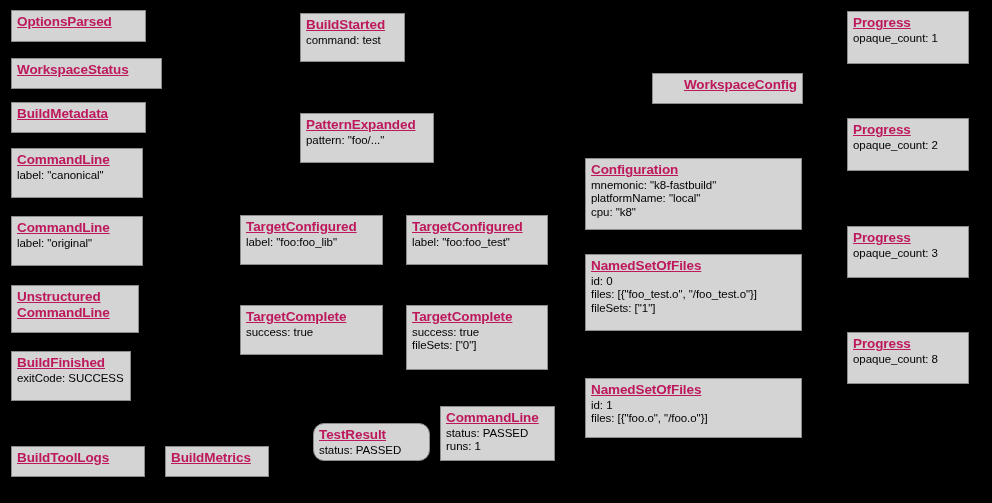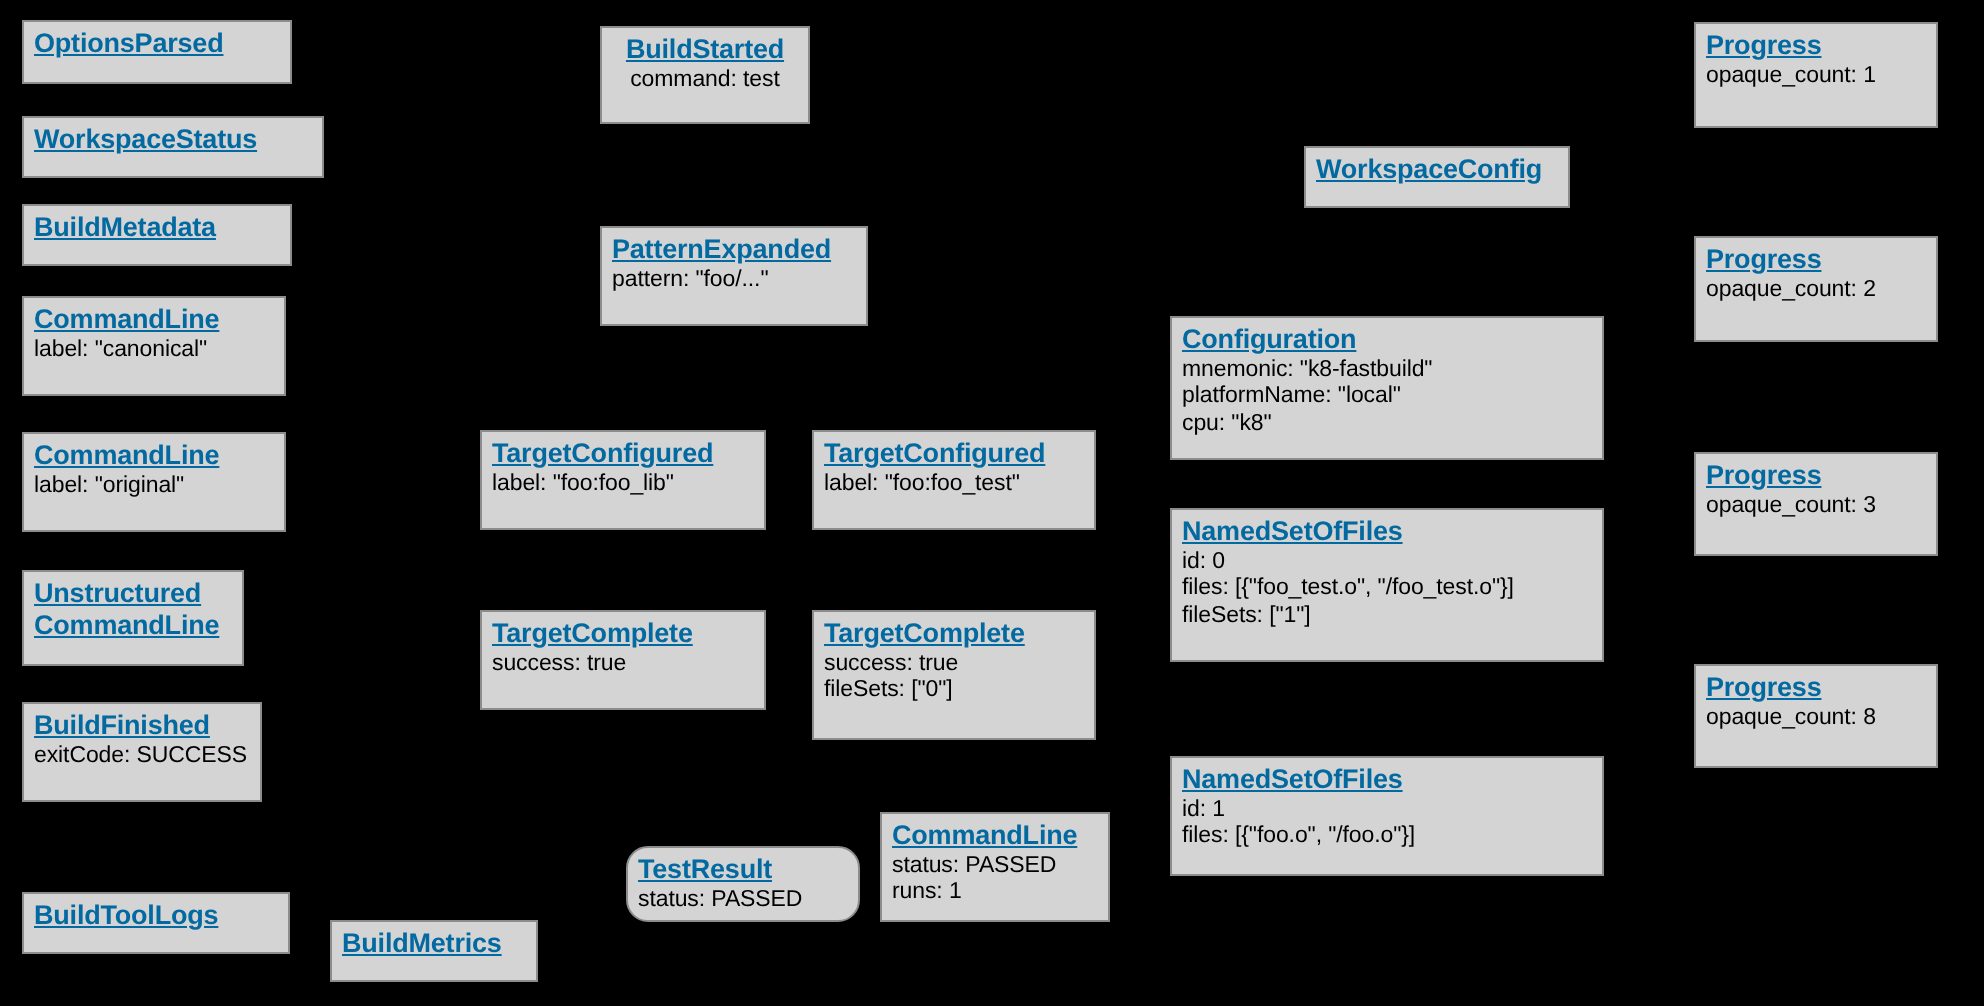--- a/index.html
+++ b/index.html
@@ -20,21 +20,21 @@
     position: absolute;
     box-sizing: border-box;
     background: #d4d4d4;
     border: 1px solid #8c8c8c;
     padding: 3px 5px 4px 5px;
     line-height: 1.18;
   }
   .node-title {
     font-size: 13.5px;
     font-weight: bold;
-    color: #0369a1;
+    color: #be185d;
     text-decoration: underline;
     display: inline-block;
     white-space: nowrap;
     letter-spacing: -0.1px;
   }
   .node-title-block {
     display: block;
   }
   .node-fields {
     margin-top: 1px;
@@ -65,37 +65,37 @@
       <div class="node-fields">
         <span class="node-field">label: "canonical"</span>
       </div>
     </div>
     <div class="node" style="left: 11px; top: 216px; width: 132px; height: 50px; background: rgb(212, 212, 212); border-color: rgb(140, 140, 140); color: rgb(0, 0, 0);">
       <span class="node-title node-title-block">CommandLine</span>
       <div class="node-fields">
         <span class="node-field">label: "original"</span>
       </div>
     </div>
-    <div class="node" style="left: 11px; top: 285px; width: 111px; height: 48px; background: rgb(212, 212, 212); border-color: rgb(140, 140, 140); color: rgb(0, 0, 0);">
+    <div class="node" style="left: 11px; top: 285px; width: 128px; height: 48px; background: rgb(212, 212, 212); border-color: rgb(140, 140, 140); color: rgb(0, 0, 0);">
       <span class="node-title node-title-block">Unstructured</span>
       <span class="node-title node-title-block">CommandLine</span>
     </div>
     <div class="node" style="left: 11px; top: 351px; width: 120px; height: 50px; background: rgb(212, 212, 212); border-color: rgb(140, 140, 140); color: rgb(0, 0, 0);">
       <span class="node-title node-title-block">BuildFinished</span>
       <div class="node-fields">
         <span class="node-field">exitCode: SUCCESS</span>
       </div>
     </div>
     <div class="node" style="left: 11px; top: 446px; width: 134px; height: 31px; background: rgb(212, 212, 212); border-color: rgb(140, 140, 140); color: rgb(0, 0, 0);">
       <span class="node-title node-title-block">BuildToolLogs</span>
     </div>
-    <div class="node" style="left: 165px; top: 460px; width: 104px; height: 31px; background: rgb(212, 212, 212); border-color: rgb(140, 140, 140); color: rgb(0, 0, 0);">
+    <div class="node" style="left: 165px; top: 446px; width: 104px; height: 31px; background: rgb(212, 212, 212); border-color: rgb(140, 140, 140); color: rgb(0, 0, 0);">
       <span class="node-title node-title-block">BuildMetrics</span>
     </div>
-    <div class="node" style="left: 300px; top: 13px; width: 105px; height: 49px; background: rgb(212, 212, 212); border-color: rgb(140, 140, 140); color: rgb(0, 0, 0); text-align: center;">
+    <div class="node" style="left: 300px; top: 13px; width: 105px; height: 49px; background: rgb(212, 212, 212); border-color: rgb(140, 140, 140); color: rgb(0, 0, 0);">
       <span class="node-title node-title-block">BuildStarted</span>
       <div class="node-fields">
         <span class="node-field">command: test</span>
       </div>
     </div>
     <div class="node" style="left: 300px; top: 113px; width: 134px; height: 50px; background: rgb(212, 212, 212); border-color: rgb(140, 140, 140); color: rgb(0, 0, 0);">
       <span class="node-title node-title-block">PatternExpanded</span>
       <div class="node-fields">
         <span class="node-field">pattern: "foo/..."</span>
       </div>
@@ -131,21 +131,21 @@
         <span class="node-field">status: PASSED</span>
       </div>
     </div>
     <div class="node" style="left: 440px; top: 406px; width: 115px; height: 55px; background: rgb(212, 212, 212); border-color: rgb(140, 140, 140); color: rgb(0, 0, 0);">
       <span class="node-title node-title-block">CommandLine</span>
       <div class="node-fields">
         <span class="node-field">status: PASSED</span>
         <span class="node-field">runs: 1</span>
       </div>
     </div>
-    <div class="node" style="left: 652px; top: 73px; width: 133px; height: 31px; background: rgb(212, 212, 212); border-color: rgb(140, 140, 140); color: rgb(0, 0, 0);">
+    <div class="node" style="left: 652px; top: 73px; width: 151px; height: 31px; background: rgb(212, 212, 212); border-color: rgb(140, 140, 140); color: rgb(0, 0, 0); text-align: right;">
       <span class="node-title node-title-block">WorkspaceConfig</span>
     </div>
     <div class="node" style="left: 585px; top: 158px; width: 217px; height: 72px; background: rgb(212, 212, 212); border-color: rgb(140, 140, 140); color: rgb(0, 0, 0);">
       <span class="node-title node-title-block">Configuration</span>
       <div class="node-fields">
         <span class="node-field">mnemonic: "k8-fastbuild"</span>
         <span class="node-field">platformName: "local"</span>
         <span class="node-field">cpu: "k8"</span>
       </div>
     </div>

